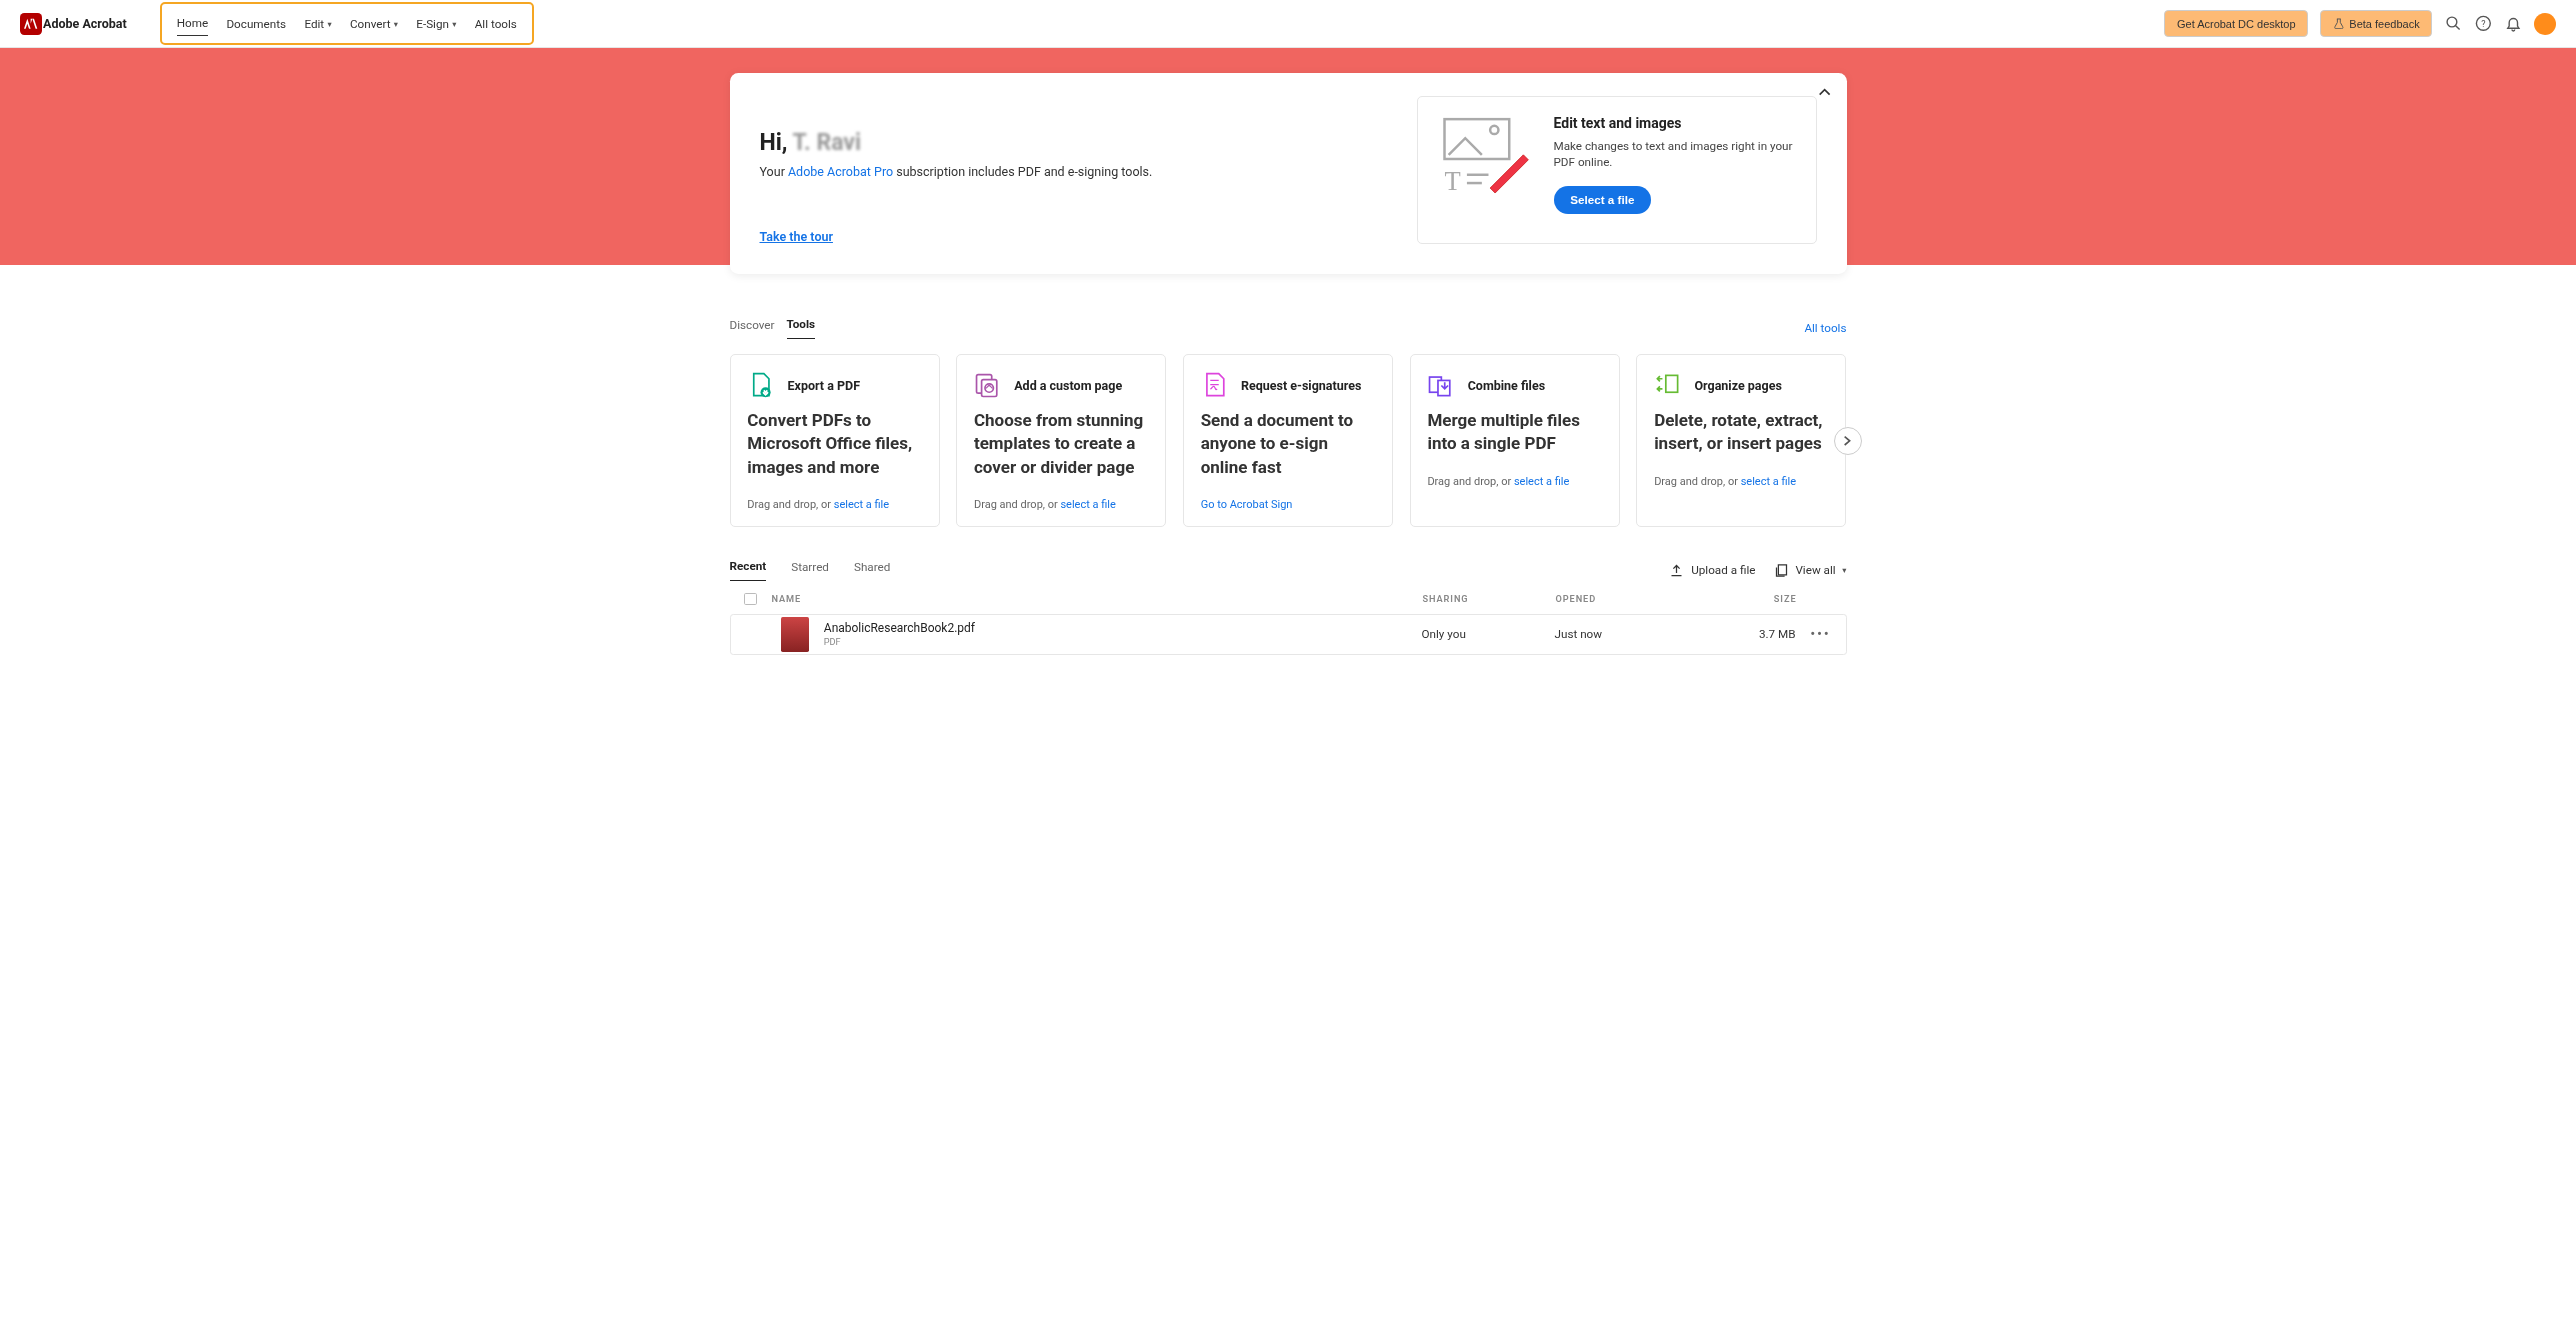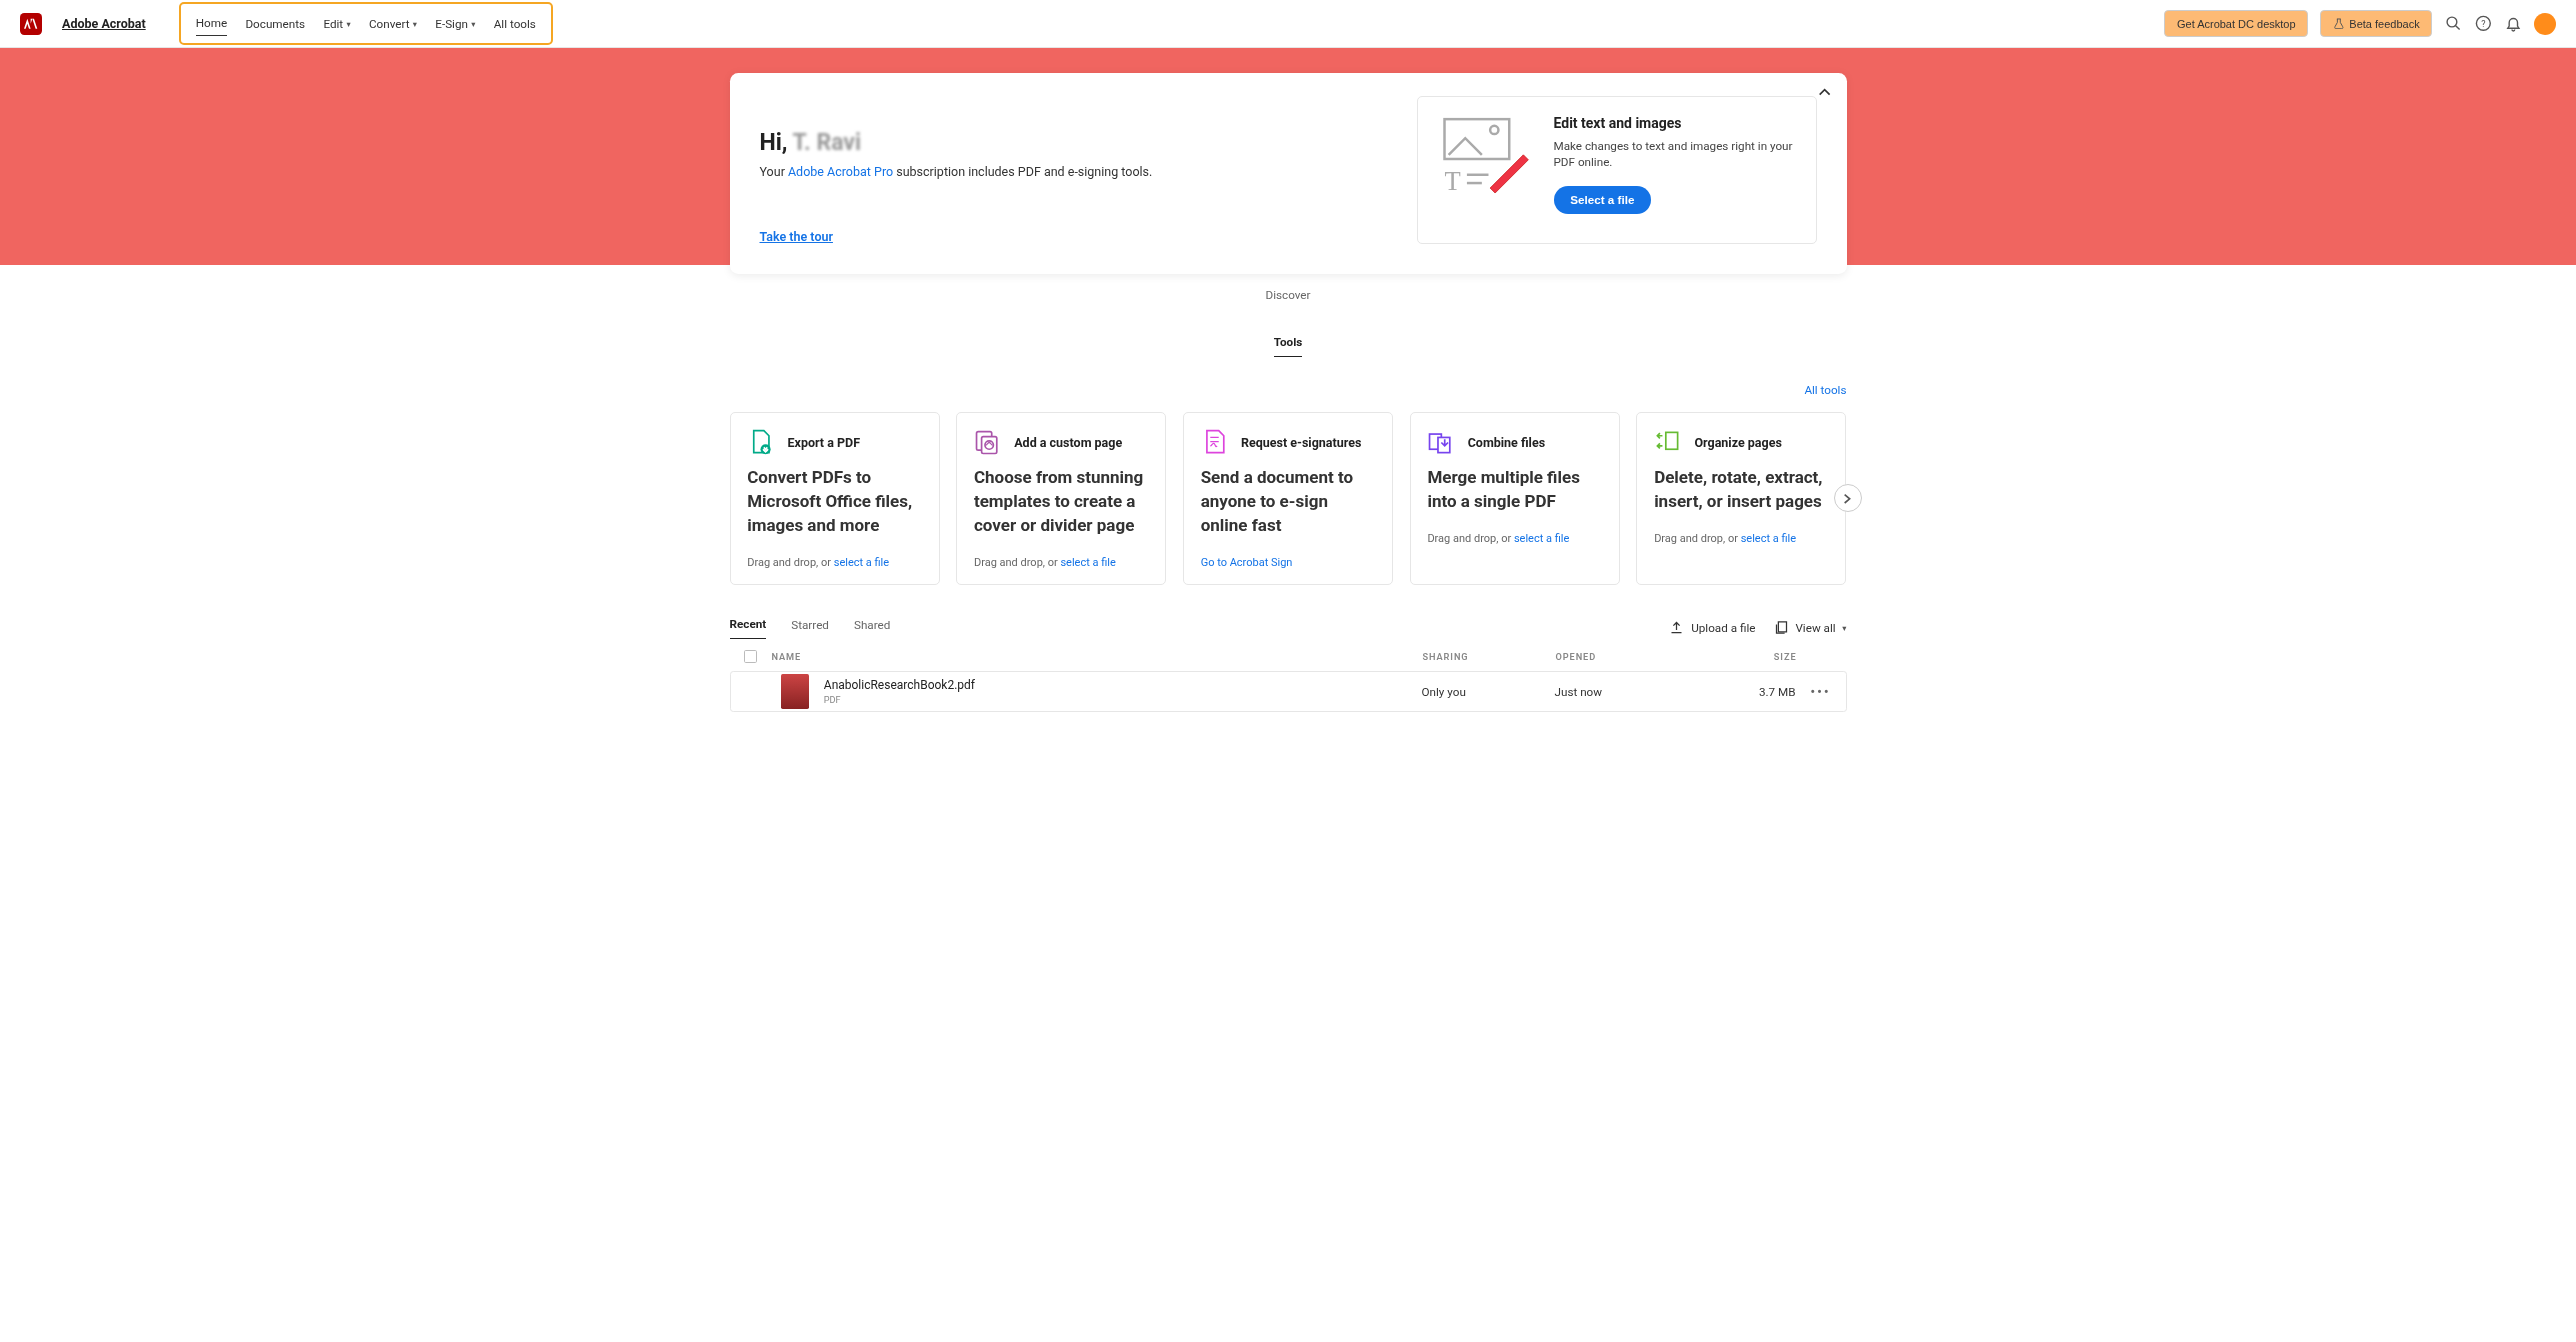--- a/index.html
+++ b/index.html
@@ -1,21 +1,21 @@
 <!DOCTYPE html>
 <html style="font-size:13.3px"><head>
 <meta charset="utf-8">
 <style>
 * { box-sizing: border-box; margin: 0; padding: 0; }
 body { font-family: -apple-system, BlinkMacSystemFont, "Segoe UI", Roboto, Arial, sans-serif; background: #fff; color: #222; }
 a { text-decoration: none; }
 
 
 .header { display: flex; align-items: center; padding: 0 20px; height: 48px; border-bottom: 0.8px solid #e6e6e6; }
-.brand { display: flex; align-items: center; gap: 20px; margin-right: 33px; text-decoration: underline; }
+.brand { display: flex; align-items: center; gap: 1px; margin-right: 33px; }
 .brand-logo { width: 22px; height: 22px; background: #b30000; border-radius: 4.2px; display: flex; align-items: center; justify-content: center; color: #fff; }
 .brand-name { font-weight: 700; font-size: 12.5px; }
 .nav-highlight { border: 2.5px solid #f5a623; border-radius: 5px; padding: 6.7px 15px 6.7px 15px; display: flex; align-items: center; gap: 18.3px; }
 .nav-item { font-size: 11.7px; color: #333; display: flex; align-items: center; gap: 3.3px; cursor: pointer; padding: 5px 0; text-align: right; }
 .nav-item.active { border-bottom: 1.7px solid #333; }
 .chev { font-size: 8.3px; color: #555; }
 .header-right { margin-left: auto; display: flex; align-items: center; gap: 11.7px; }
 .btn-outline { border: 0.8px solid #ccc; background: #fdba74; border-radius: 4.2px; padding: 6.7px 11.7px; font-size: 11px; cursor: pointer; color: #333; }
 .icon-btn { width: 18.3px; height: 18.3px; display: flex; align-items: center; justify-content: center; cursor: pointer; color: #555; }
 .avatar { width: 22px; height: 22px; border-radius: 50%; background: #ff8c1a; }
@@ -33,21 +33,21 @@
 .sub .link { color: #1473e6; }
 .tour { margin-top: 50px; display: inline-block; color: #1473e6; font-weight: 600; font-size: 12.5px; text-decoration: underline; cursor: pointer; }
 .hero-right { width: 400px; border: 0.8px solid #e6e6e6; border-radius: 5px; padding: 18.3px 22px; display: flex; gap: 22px; align-items: flex-start; }
 .hero-icon { width: 92px; flex-shrink: 0; }
 .hero-info h3 { font-size: 14px; font-weight: 700; margin-bottom: 6.7px; }
 .hero-info p { font-size: 11.7px; color: #444; line-height: 1.4; margin-bottom: 15px; }
 .btn-primary { background: #1473e6; color: #fff; border: none; border-radius: 16.7px; padding: 7.5px 16.7px; font-size: 11.7px; font-weight: 600; cursor: pointer; }
 .collapse { position: absolute; top: 11.7px; right: 15px; cursor: pointer; color: #444; }
 
 
-.tabs { display: flex; align-items: center; gap: 26px; margin-top: 14px; border-bottom: none; flex-direction: column; }
+.tabs { display: flex; align-items: center; gap: 12px; margin-top: 43px; border-bottom: none; }
 .tab { font-size: 11.7px; color: #666; padding-bottom: 6.7px; cursor: pointer; }
 .tab.active { color: #222; font-weight: 700; border-bottom: 1.7px solid #222; }
 .all-tools-link { margin-left: auto; color: #1473e6; font-size: 11.7px; cursor: pointer; }
 
 
 .tools-row { display: flex; gap: 16.7px; margin-top: 15px; position: relative; }
 .tool-card { flex: 1; min-width: 0; border: 0.8px solid #e6e6e6; border-radius: 5px; padding: 16.7px 16.7px 15px 16.7px; }
 .tool-head { display: flex; align-items: center; gap: 13.3px; margin-bottom: 10px; }
 .tool-icon { width: 27px; height: 27px; flex-shrink: 0; }
 .tool-title { font-weight: 700; font-size: 12.5px; }

